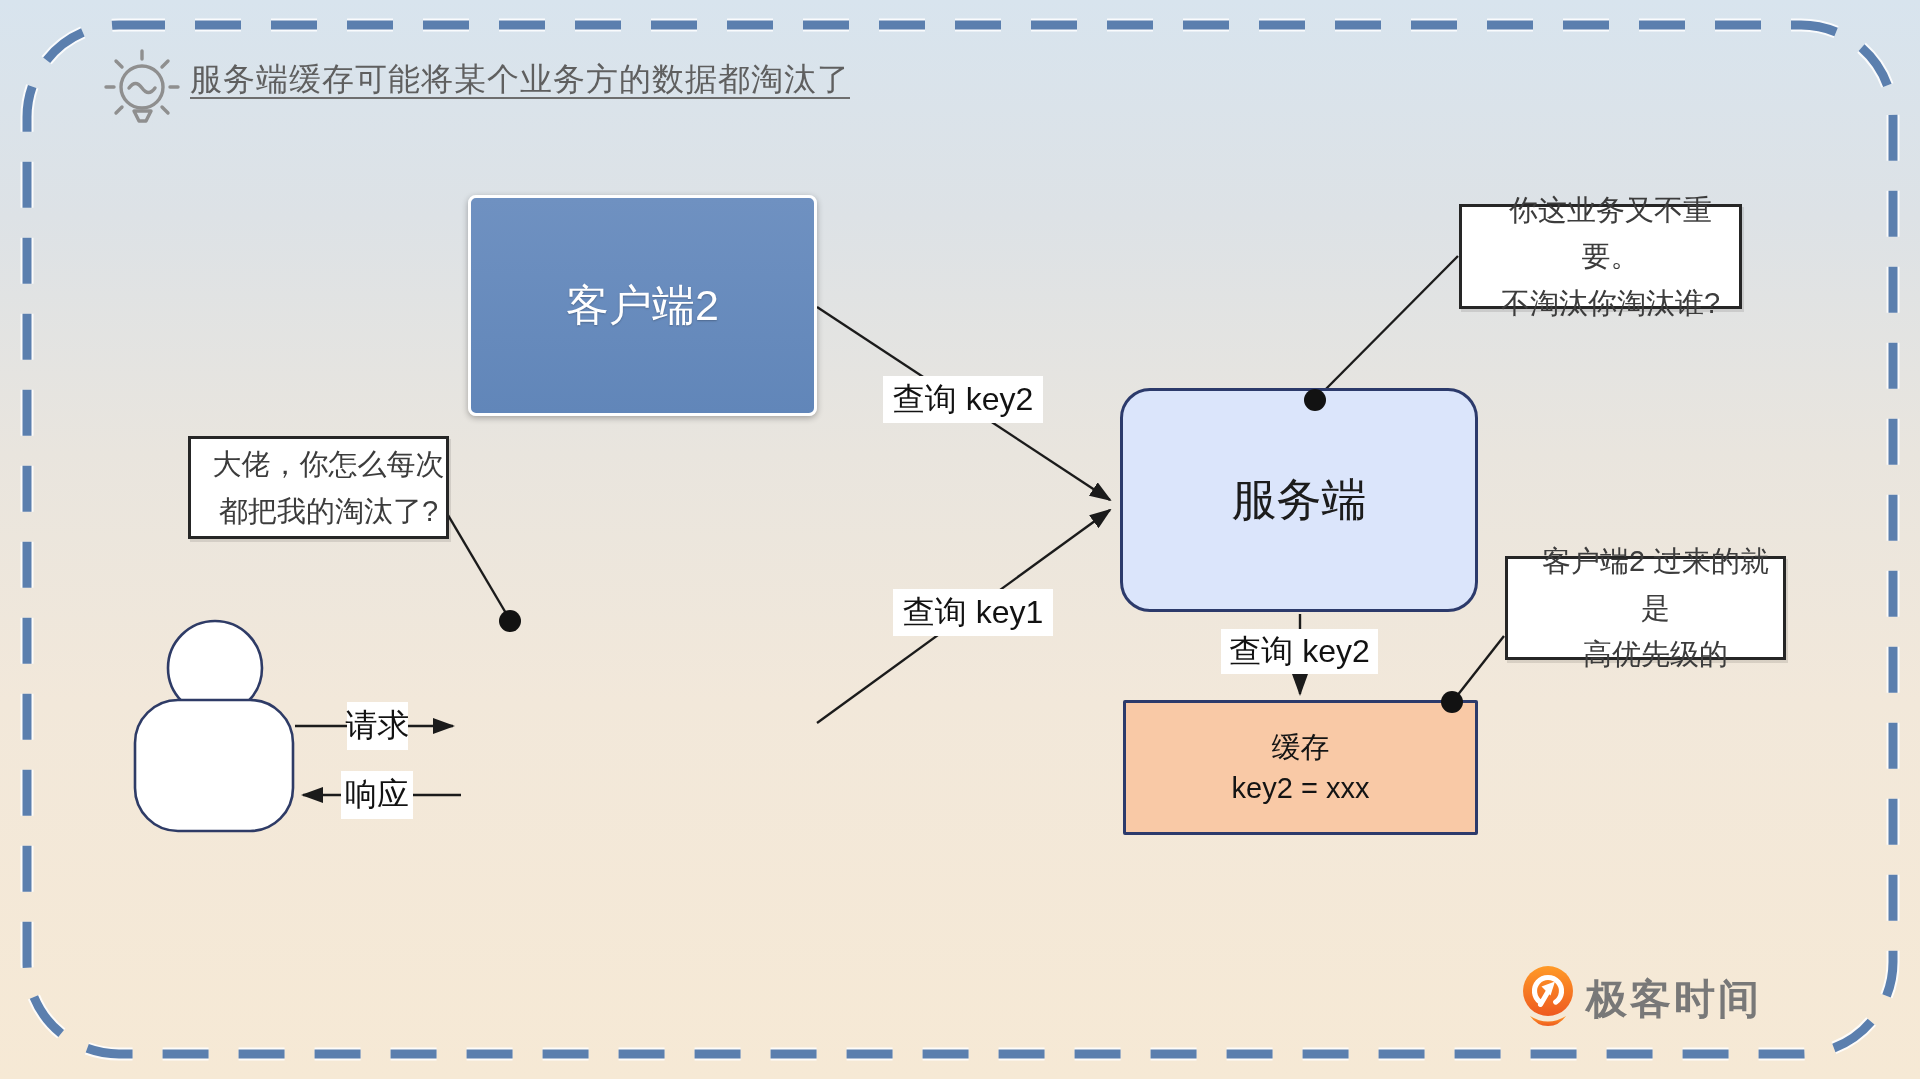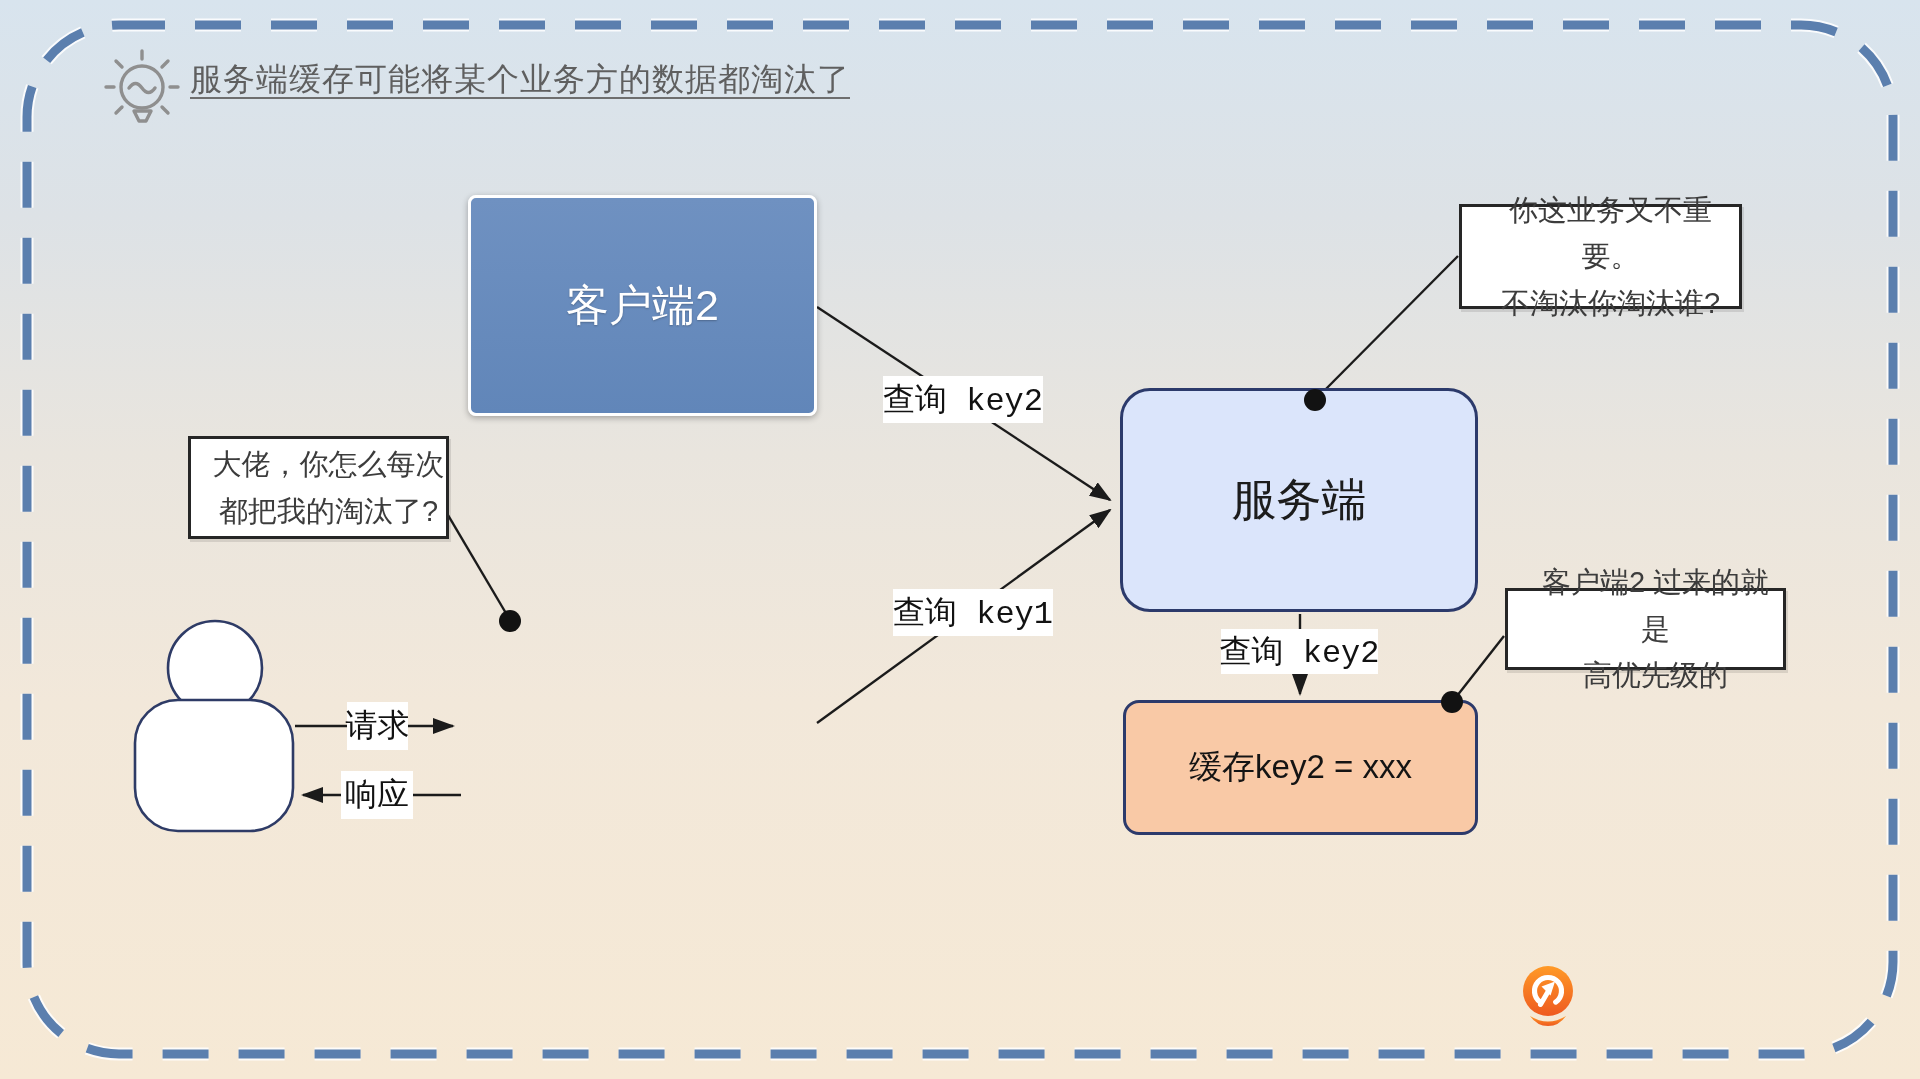--- a/index.html
+++ b/index.html
@@ -13,31 +13,31 @@
   .title{position:absolute;left:190px;top:58px;font-size:32px;color:#5f5f5f;letter-spacing:1px}
   .title .underlined{border-bottom:2px solid #6e6e6e;padding-bottom:0}
 
   .node{position:absolute;display:flex;align-items:center;justify-content:center;box-sizing:border-box;text-align:center}
   .node-blue{
     background:linear-gradient(180deg,#6f91c1 0%,#6186b9 100%);
     border:3px solid #ffffff;border-radius:8px;color:#ffffff;font-size:43px;
     box-shadow:0 2px 6px rgba(0,0,0,.30);text-shadow:0 1px 2px rgba(0,0,0,.25);
   }
   .node-server{background:#dbe5fb;border:3px solid #2c3a6b;border-radius:30px;color:#1c1c1c;font-size:45px}
-  .node-cache{background:#f9c9a6;border:3px solid #2c3a6b;border-radius:16px;color:#141414;font-size:33px;line-height:1.4}
+  .node-cache{background:#f9c9a6;border:3px solid #2c3a6b;border-radius:2px;color:#141414;font-size:29px;flex-direction:column;line-height:1.4}
 
   .callout{
     position:absolute;background:#ffffff;border:3px solid #262626;color:#3c3c3c;font-size:29px;
     display:flex;flex-direction:column;align-items:center;justify-content:center;line-height:1.6;
     box-sizing:border-box;text-align:center;box-shadow:2px 3px 0 rgba(0,0,0,.10);padding-left:20px;
   }
 
   .edge-label{
     position:absolute;background:#ffffff;color:#121212;font-size:32px;
-    display:flex;align-items:center;justify-content:center;box-sizing:border-box;white-space:nowrap;font-family:Liberation Mono, monospace;
+    display:flex;align-items:center;justify-content:center;box-sizing:border-box;white-space:nowrap;
   }
 
   .dot{position:absolute;width:22px;height:22px;border-radius:50%;background:#121212;z-index:6}
 
   .logo-text{position:absolute;left:1586px;top:972px;font-size:41px;color:#787878;font-weight:600;letter-spacing:3px}
 </style>
 </head>
 <body>
 
 <div class="canvas">
@@ -115,33 +115,34 @@
   <div class="callout" style="left:188px;top:436px;width:261px;height:103px">
     <div>大佬，你怎么每次</div>
     <div>都把我的淘汰了?</div>
   </div>
 
   <div class="callout" style="left:1459px;top:204px;width:283px;height:105px">
     <div>你这业务又不重要。</div>
     <div>不淘汰你淘汰谁?</div>
   </div>
 
-  <div class="callout" style="left:1505px;top:588px;width:281px;height:82px">
+  <div class="callout" style="left:1505px;top:556px;width:281px;height:104px">
     <div>客户端2 过来的就是</div>
     <div>高优先级的</div>
   </div>
 
   <div class="edge-label" style="left:883px;top:376px;width:160px;height:47px">查询 key2</div>
 
   <div class="edge-label" style="left:893px;top:589px;width:160px;height:47px">查询 key1</div>
 
   <div class="edge-label" style="left:1221px;top:629px;width:157px;height:45px">查询 key2</div>
 
   <div class="edge-label" style="left:347px;top:702px;width:61px;height:48px">请求</div>
 
   <div class="edge-label" style="left:341px;top:771px;width:72px;height:48px">响应</div>
 
   <div class="dot" style="left:499px;top:610px"></div>
   <div class="dot" style="left:1304px;top:389px"></div>
   <div class="dot" style="left:1441px;top:691px"></div>
 
+  <div class="logo-text">极客时间</div>
 
 </div>
 
 </body></html>

